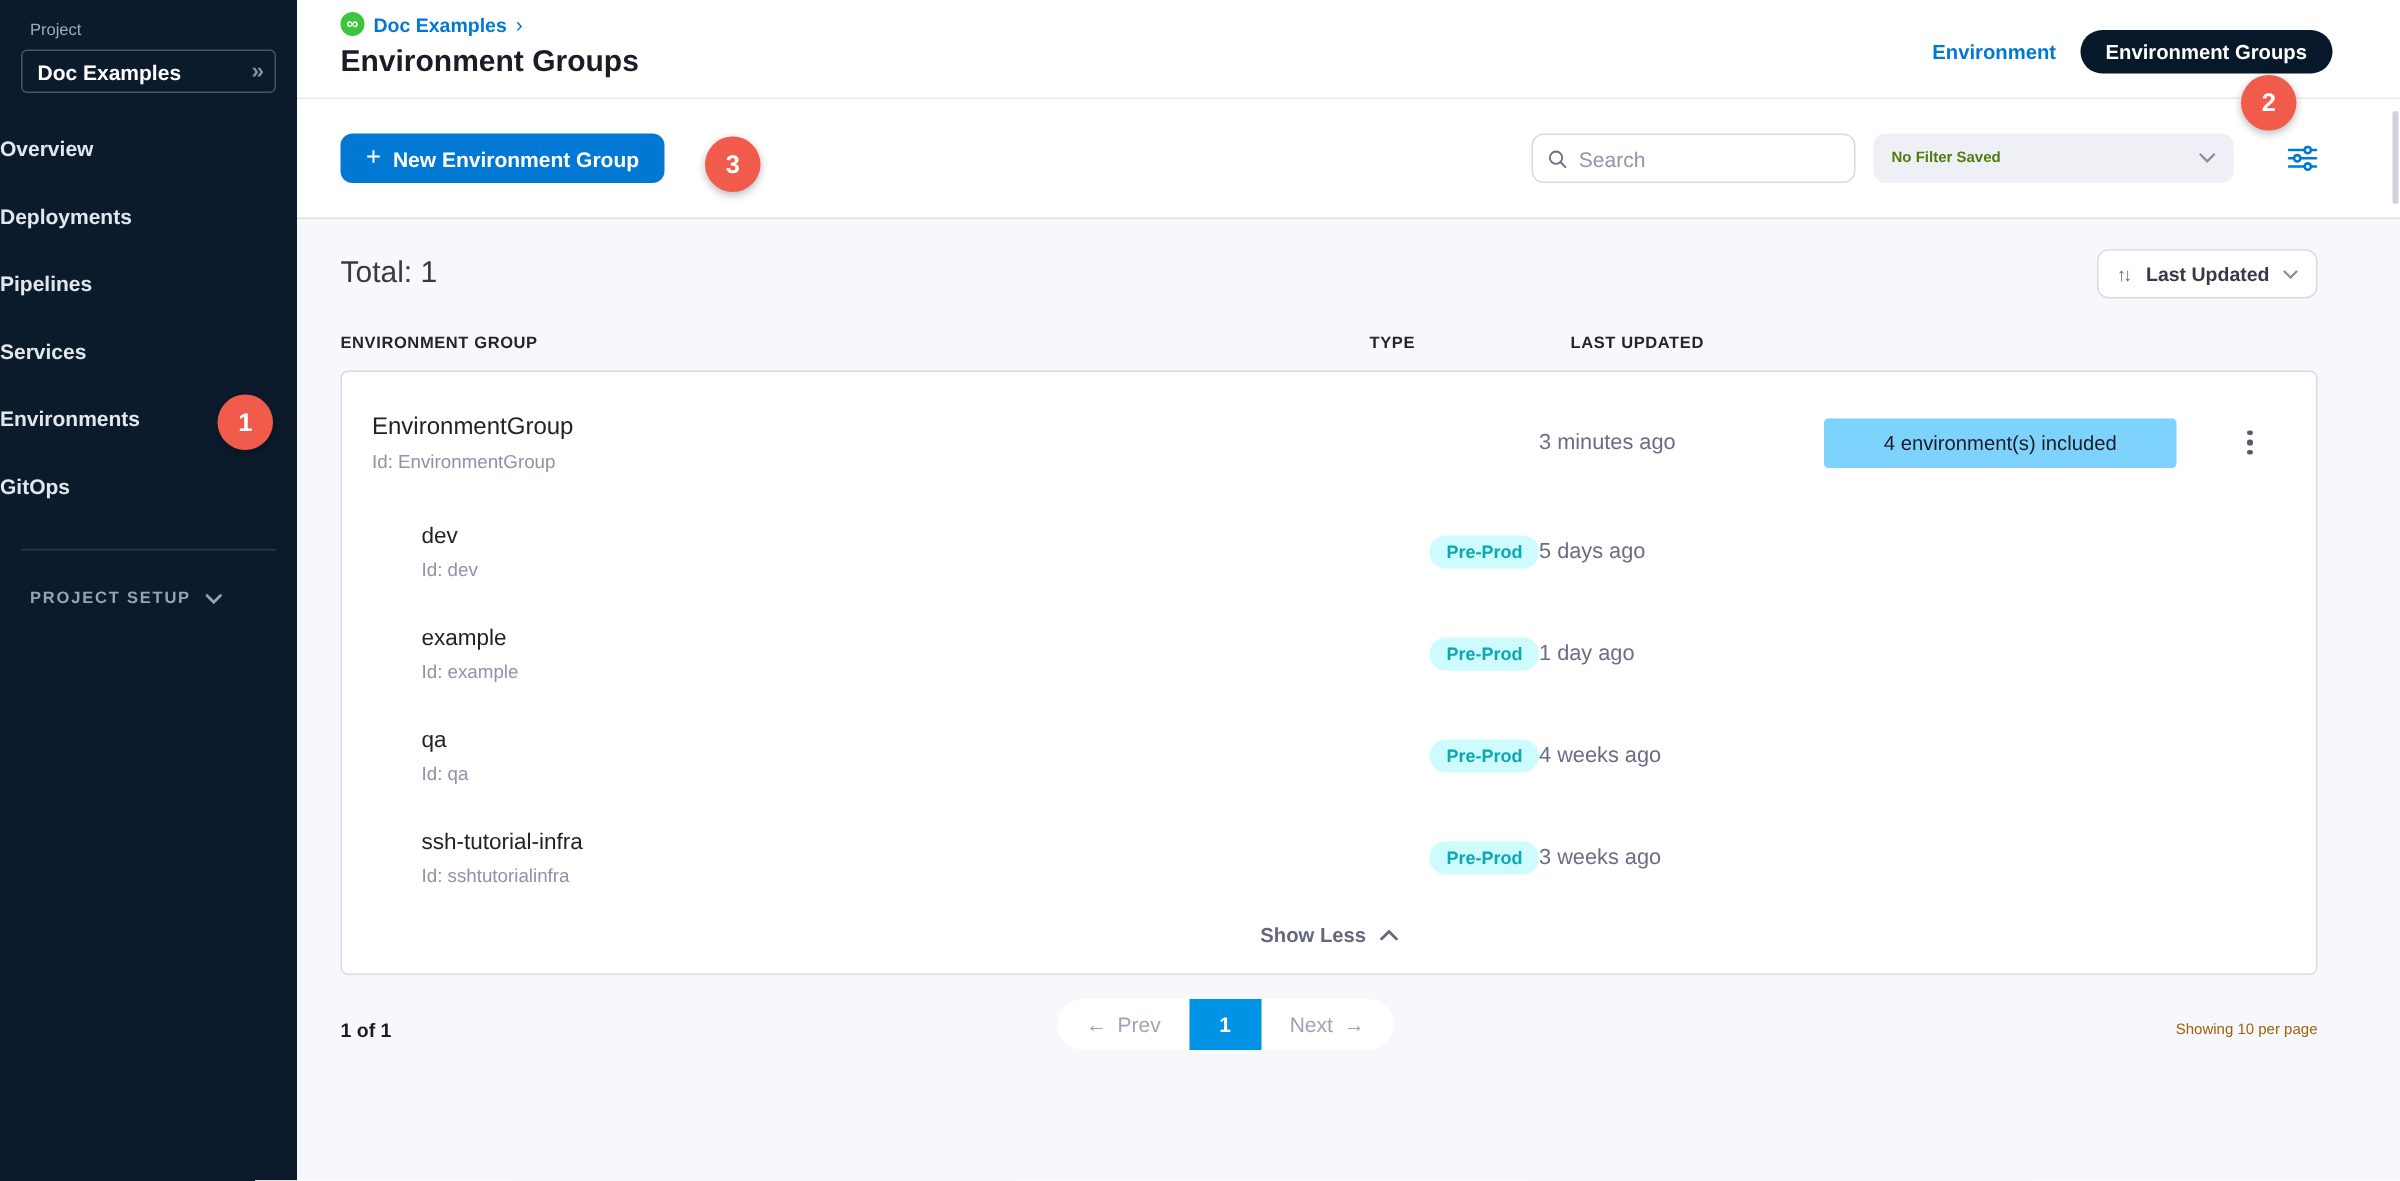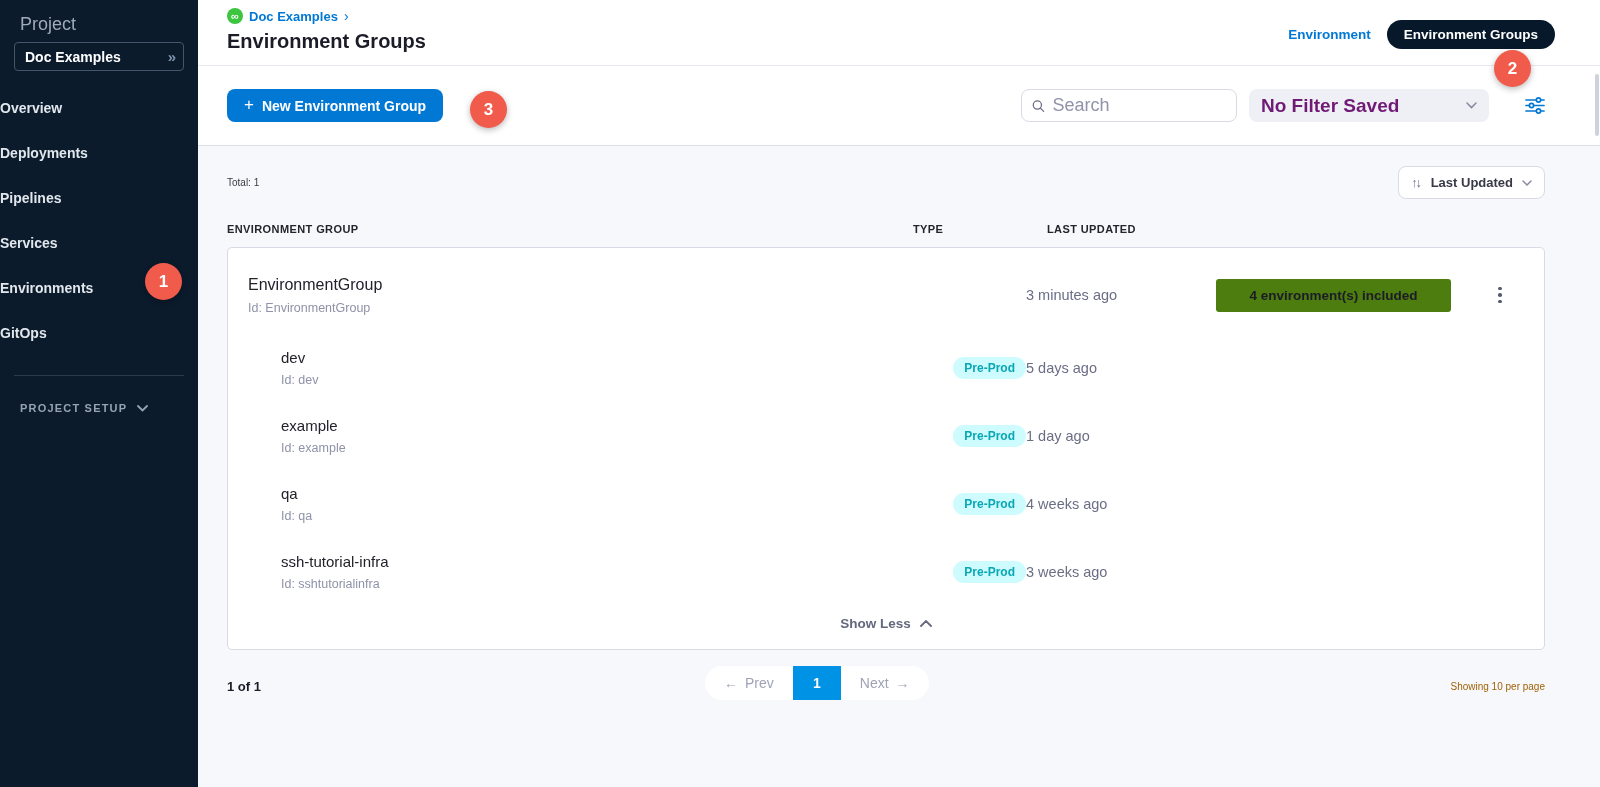--- a/index.html
+++ b/index.html
@@ -2,21 +2,21 @@
 <html><head>
 <meta charset="utf-8">
 <style>
   * { box-sizing: border-box; margin: 0; padding: 0; }
   html, body { background: #fff; }
   body { width: 1600px; height: 787px; font-family: "Liberation Sans", sans-serif; }
   .app { position: relative; display: flex; width: 1600px; height: 787px; overflow: hidden; background: #f7f8fb; }
 
   
   .sidebar { width: 198px; flex-shrink: 0; background: #0b1b2c; padding-top: 14px; }
-  .project-label { margin: 0 0 7px 20px; color: #9fa9bc; font-size: 18px; }
+  .project-label { margin: 0 0 7px 20px; color: #9fa9bc; font-size: 11px; }
   .project-box { margin: 0 14px; height: 29px; border: 1px solid #44566d; border-radius: 4px;
     padding: 0 10px; display: flex; justify-content: space-between; align-items: center; cursor: pointer; }
   .project-name { color: #ffffff; font-weight: 700; font-size: 14px; }
   .double-chevron { color: #7f93ab; font-size: 15px; font-weight: 700; letter-spacing: -3px; }
   .nav { margin-top: 14px; }
   .nav-item { height: 45px; display: flex; align-items: center; 
     color: #e2e7ed; font-size: 14px; font-weight: 600; cursor: pointer; }
   .sidebar-divider { margin: 20px 14px 0 14px; border: none; border-top: 1px solid #2a3b50; }
   .project-setup { margin: 26px 0 0 20px; display: flex; align-items: center; gap: 10px;
     color: #97a2b4; font-size: 11px; font-weight: 700; letter-spacing: 1.2px; cursor: pointer; }
@@ -40,51 +40,51 @@
 
   .toolbar { background: #fff; height: 80px; flex-shrink: 0; display: flex; align-items: center;
     padding: 0 55px 0 29px; border-bottom: 1px solid #dcdee8; }
   .new-btn { background: #0278d5; color: #fff; border: none; border-radius: 8px; height: 33px;
     padding: 0 17px; font-family: inherit; font-size: 14px; font-weight: 700; display: flex;
     align-items: center; gap: 8px; cursor: pointer; }
   .new-btn .plus { font-size: 17px; font-weight: 400; margin-top: -1px; }
   .toolbar-right { margin-left: auto; display: flex; align-items: center; }
   .search-box { width: 216px; height: 33px; background: #fff; border: 1px solid #d9dae5; border-radius: 8px;
     display: flex; align-items: center; padding: 0 10px; gap: 8px; }
-  .search-box input { border: none; outline: none; width: 100%; font-family: inherit; font-size: 18px; color: #383946; background: transparent; }
+  .search-box input { border: none; outline: none; width: 100%; font-family: inherit; font-size: 14px; color: #383946; background: transparent; }
   .search-box input::placeholder { color: #9293ab; }
   .filter-select { margin-left: 12px; width: 240px; height: 33px; background: #eef0f5; border-radius: 8px;
     display: flex; align-items: center; justify-content: space-between; padding: 0 12px; cursor: pointer; }
-  .filter-select .label { color: #701a75; font-size: 19px; font-weight: 600; }
+  .filter-select .label { color: #4d7c0f; font-size: 10px; font-weight: 600; }
   .sliders-btn { margin-left: 36px; background: none; border: none; cursor: pointer; display: flex; align-items: center; }
 
   .content { flex: 1; padding: 0 55px 0 29px; position: relative; }
   .content-top { display: flex; justify-content: space-between; align-items: center; padding: 20px 0 6px; }
-  .total-text { font-size: 10px; color: #383946; }
+  .total-text { font-size: 20px; color: #383946; }
   .sort-btn { background: #fff; border: 1px solid #d9dae5; border-radius: 8px; height: 33px;
     padding: 0 12px; display: flex; align-items: center; gap: 9px; cursor: pointer; font-family: inherit; }
   .sort-icon { color: #6b6d85; font-size: 12.5px; letter-spacing: -2px; margin-right: 2px; }
   .sort-label { font-size: 13px; font-weight: 600; color: #383946; }
 
   .table-head { display: grid; grid-template-columns: 686px 134px 1fr; padding: 18px 0 12px;
     font-size: 11px; font-weight: 700; color: #22252d; letter-spacing: 0.4px; }
 
   .card { background: #fff; border: 1px solid #d9dae5; border-radius: 5px; padding: 8px 20px 4px; }
   .row { display: grid; grid-template-columns: 1fr 150px 190px 260px 48px; align-items: center; }
   .group-row { height: 78px; }
   .sub-row { height: 68px; }
   .sub-indent { padding-left: 33px; }
   .group-name { font-size: 16px; color: #22222a; }
   .group-id, .env-id { margin-top: 7px; font-size: 12.5px; color: #8f92a8; }
   .env-name { font-size: 15px; color: #22222a; }
   .type-cell { display: flex; justify-content: flex-end; }
   .preprod-badge { background: #cdfbfe; color: #0ba7b5; font-size: 12px; font-weight: 700;
     padding: 4px 11px; border-radius: 999px; }
   .time-cell { font-size: 14.5px; color: #6b6d85; }
-  .count-pill { background: #4d7c0f; color: #1c1c28; font-size: 13.5px; font-weight: 700;
+  .count-pill { background: #7dd3fc; color: #1c1c28; font-size: 13.5px; font-weight: 400;
     border: none; border-radius: 3px; padding: 9px 14px; font-family: inherit; cursor: pointer; width: 235px; text-align: center; }
   .kebab { display: flex; flex-direction: column; gap: 3px; align-items: center; justify-self: center; cursor: pointer; padding: 4px; background: none; border: none; }
   .kebab span { width: 3.5px; height: 3.5px; border-radius: 50%; background: #565a70; }
   .show-less { display: flex; align-items: center; justify-content: center; gap: 9px; padding: 10px 0 14px;
     color: #64677e; font-size: 13.5px; font-weight: 600; cursor: pointer; background: none; border: none; font-family: inherit; width: 100%; }
 
   .pagination { margin-top: 16px; position: relative; height: 40px; display: flex; align-items: center; }
   .page-info { font-size: 13px; font-weight: 700; color: #1c1c28; }
   .pager { position: absolute; left: 478px; top: 0; height: 34px; background: #fff; border-radius: 17px;
     display: flex; align-items: stretch; overflow: hidden; }

